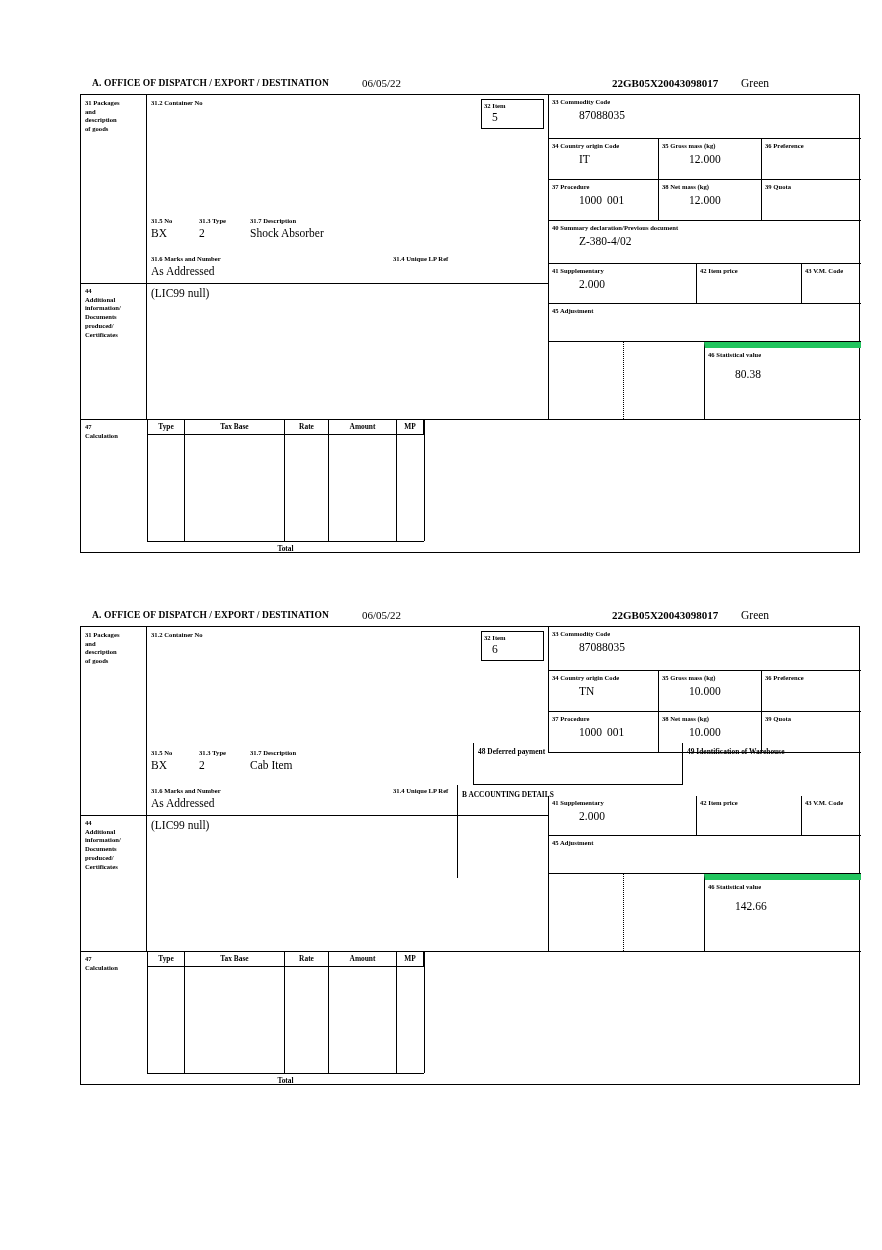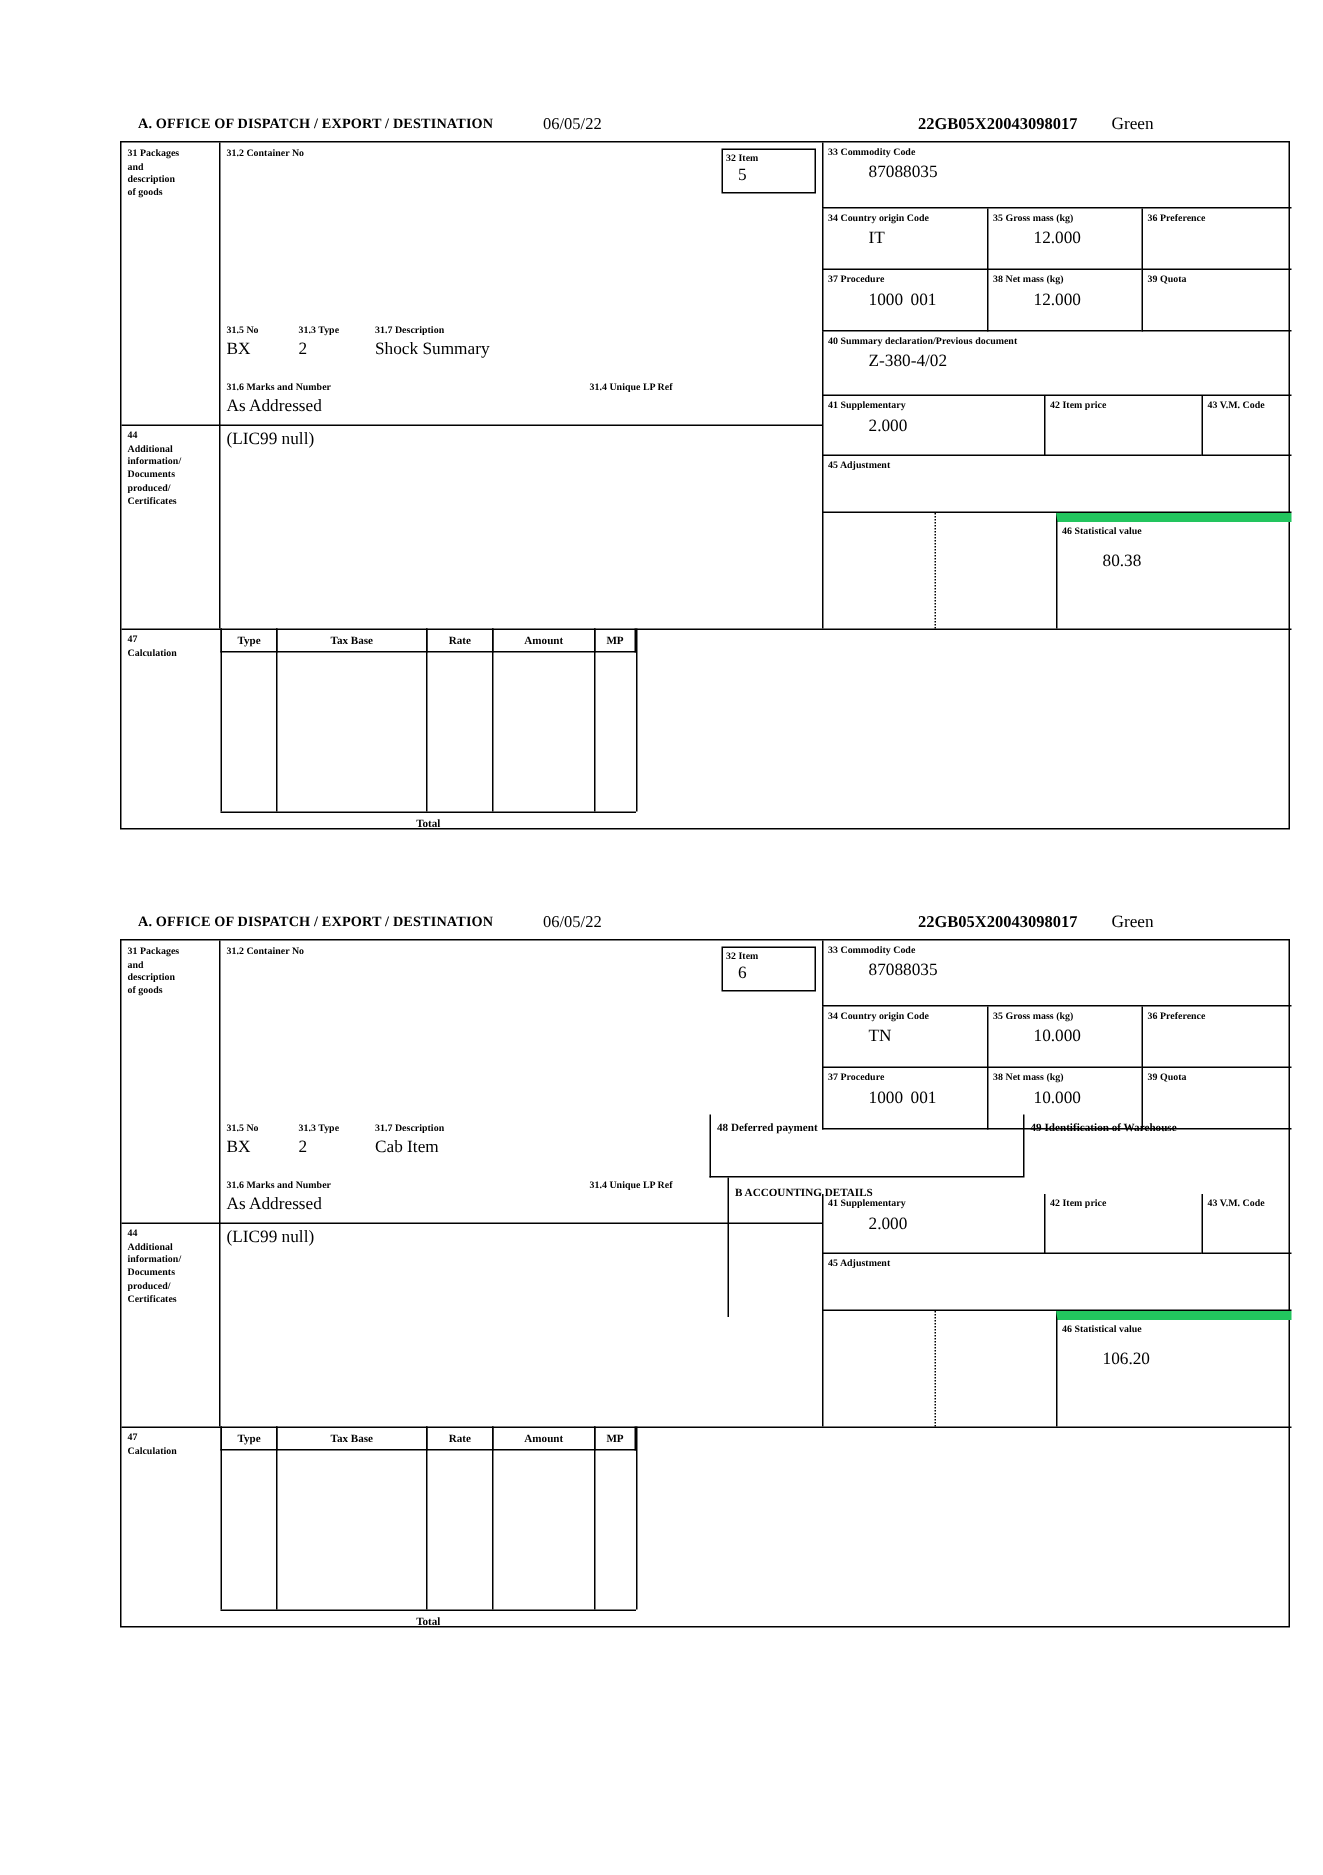--- a/index.html
+++ b/index.html
@@ -227,21 +227,21 @@
   .b49 {
     position: absolute;
     left: 601px; top: 324px;
     width: 179px;
     height: 42px;
     box-sizing: border-box;
     border-left: 1px solid #000;
   }
   .bacct {
     position: absolute;
-    left: 404px; top: 366px;
+    left: 376px; top: 366px;
     width: 388px;
     height: 93px;
     box-sizing: border-box;
     border-left: 1px solid #000;
   }
   .bacct .lbl { position: absolute; left: 4px; top: 5px; font-size: 7.4px; }
   .b48 .lbl { position: absolute; left: 4px; top: 4px; }
   .b49 .lbl { position: absolute; left: 4px; top: 4px; }
 </style>
 </head>
@@ -273,21 +273,21 @@
 Certificates</div>
       </div>
 
       <div class="goods">
         <div class="c312 lbl">31.2 Container No</div>
         <div class="r315 lbl">31.5 No</div>
         <div class="r313 lbl">31.3 Type</div>
         <div class="r317 lbl">31.7 Description</div>
         <div class="v315 val">BX</div>
         <div class="v313 val">2</div>
-        <div class="v317 val">Shock Summary</div>
+        <div class="v317 val">Shock Absorber</div>
         <div class="r316 lbl">31.6 Marks and Number</div>
         <div class="v316 val">As Addressed</div>
         <div class="r314 lbl">31.4 Unique LP Ref</div>
         <div class="lic val">(LIC99 null)</div>
       </div>
 
       <div class="sep44"></div>
 
       <div class="item32">
         <div class="lbl">32 Item</div>
@@ -471,21 +471,21 @@
           <span class="lbl">43 V.M. Code</span>
           <span class="v"></span>
         </div>
         <div class="rc bl bb" style="left:0; top:209px; width:313px; height:38px;">
           <span class="lbl">45 Adjustment</span>
           <span class="v"></span>
         </div>
         <div class="rc bl" style="left:0; top:247px; width:313px; height:77px;"></div>
         <div class="rc bl bt" style="left:156px; top:247px; width:157px; height:77px;">
           <span class="lbl">46 Statistical value</span>
-          <span class="v" style="top:20px;">106.20</span>
+          <span class="v" style="top:20px;">142.66</span>
         </div>
         <div class="dotline" style="left:75px; top:247px; height:77px;"></div>
       </div>
 
       <div class="sep47"></div>
       <div class="calcrow">
         <div class="calc-left-lbl lbl" style="white-space: pre-line;">47
 Calculation</div>
         <div class="calc-table">
           <div class="ct-col" style="left:0; width:37px;"></div>

